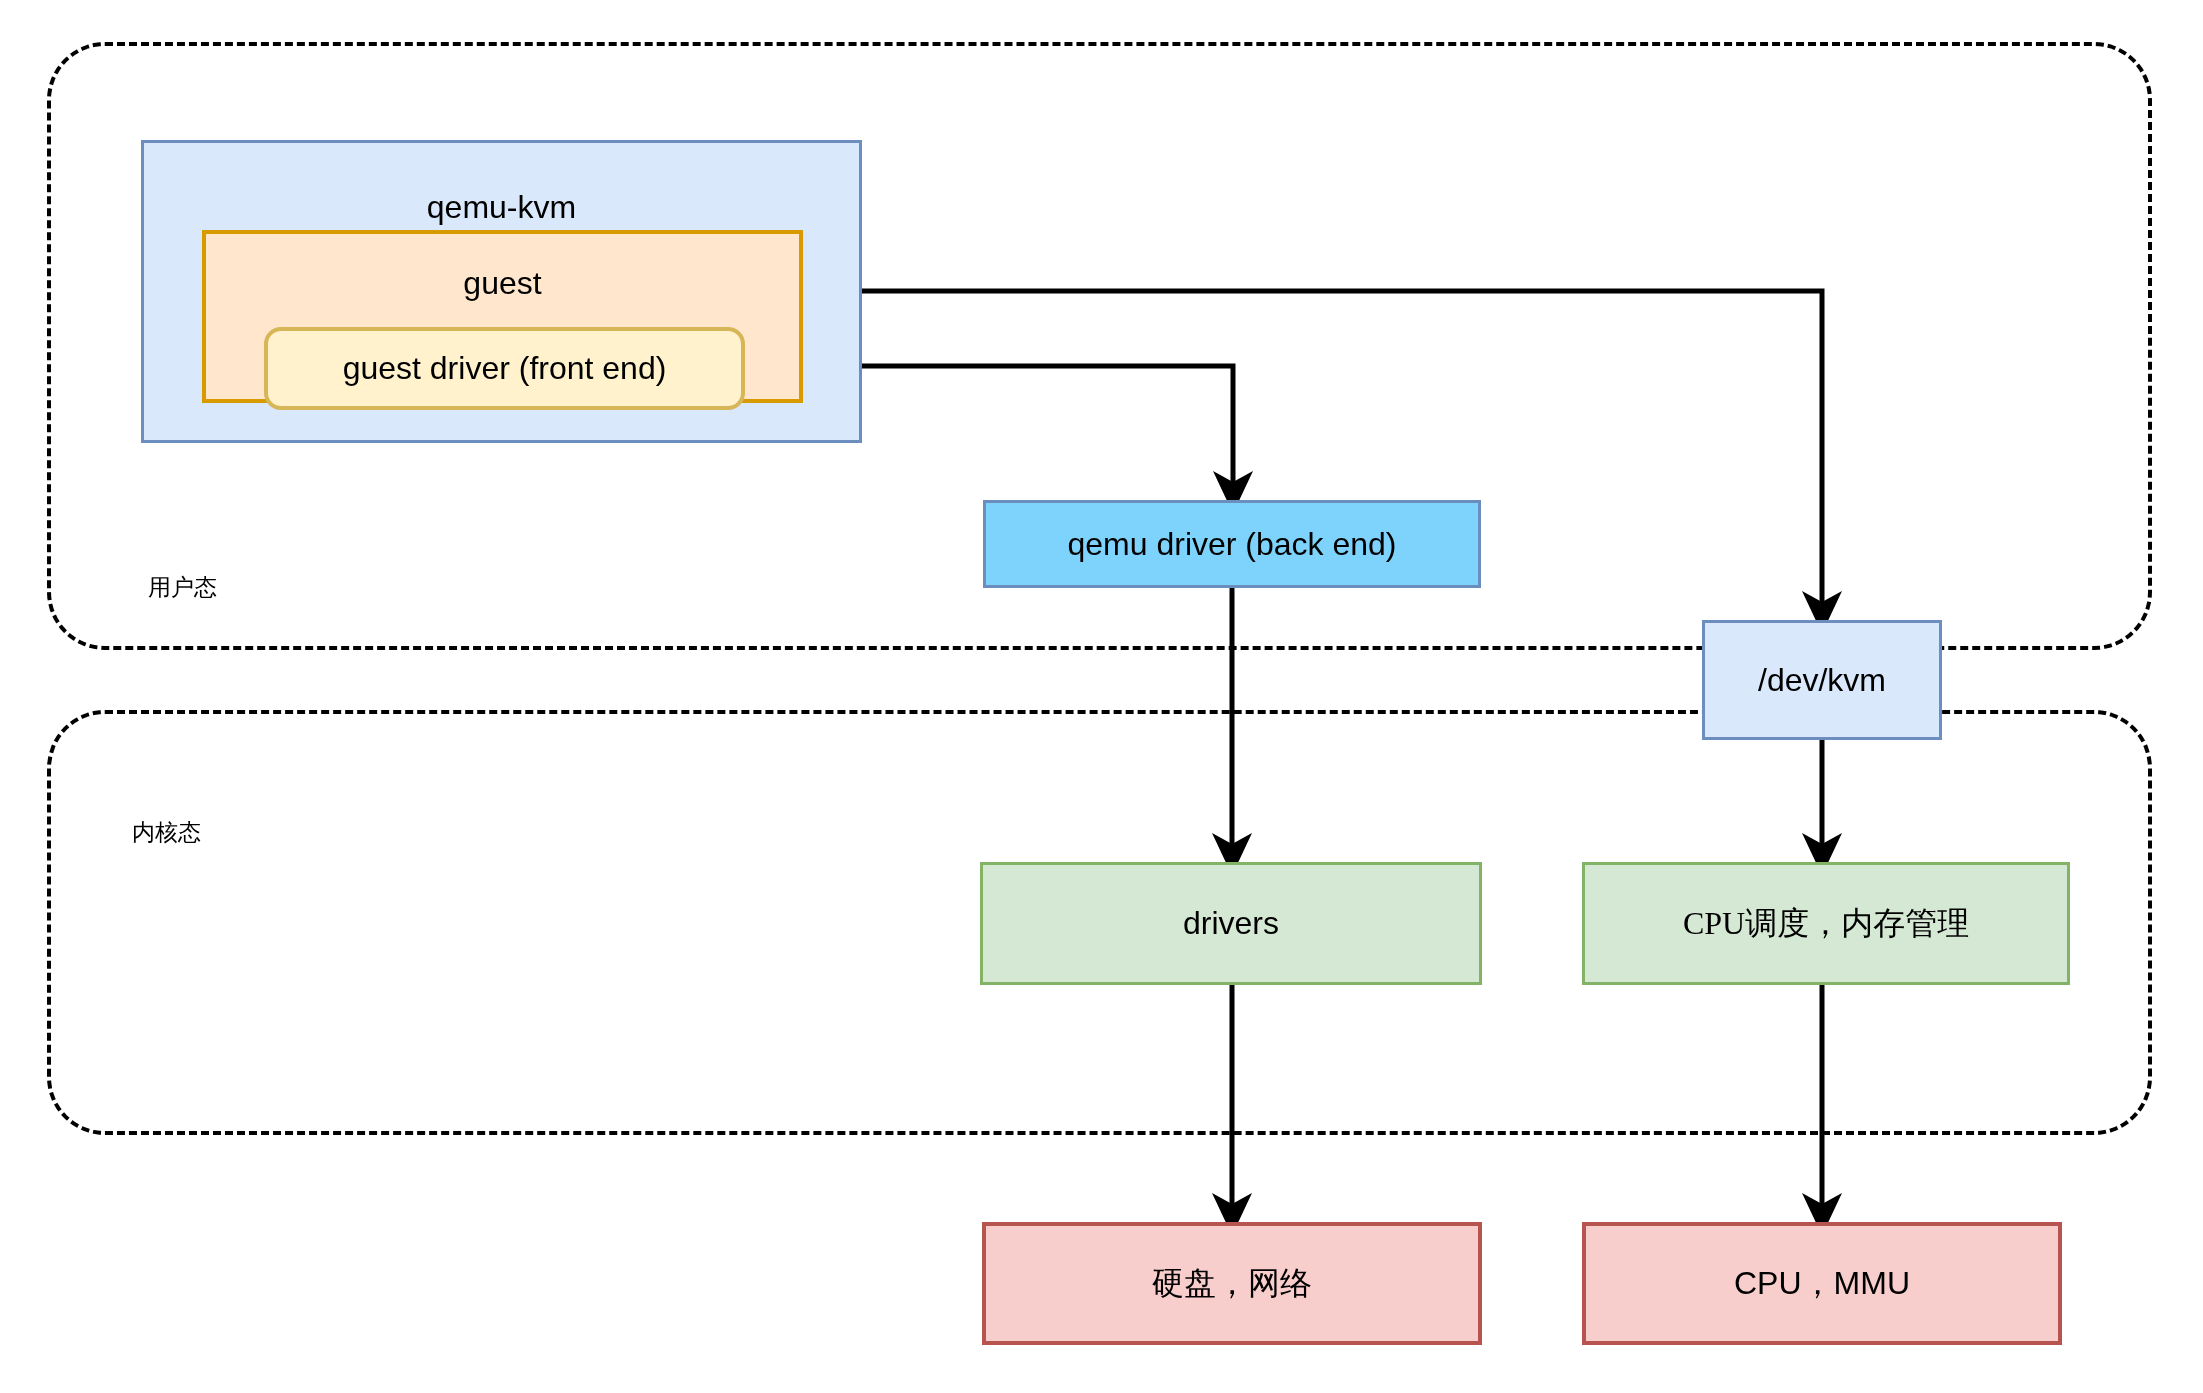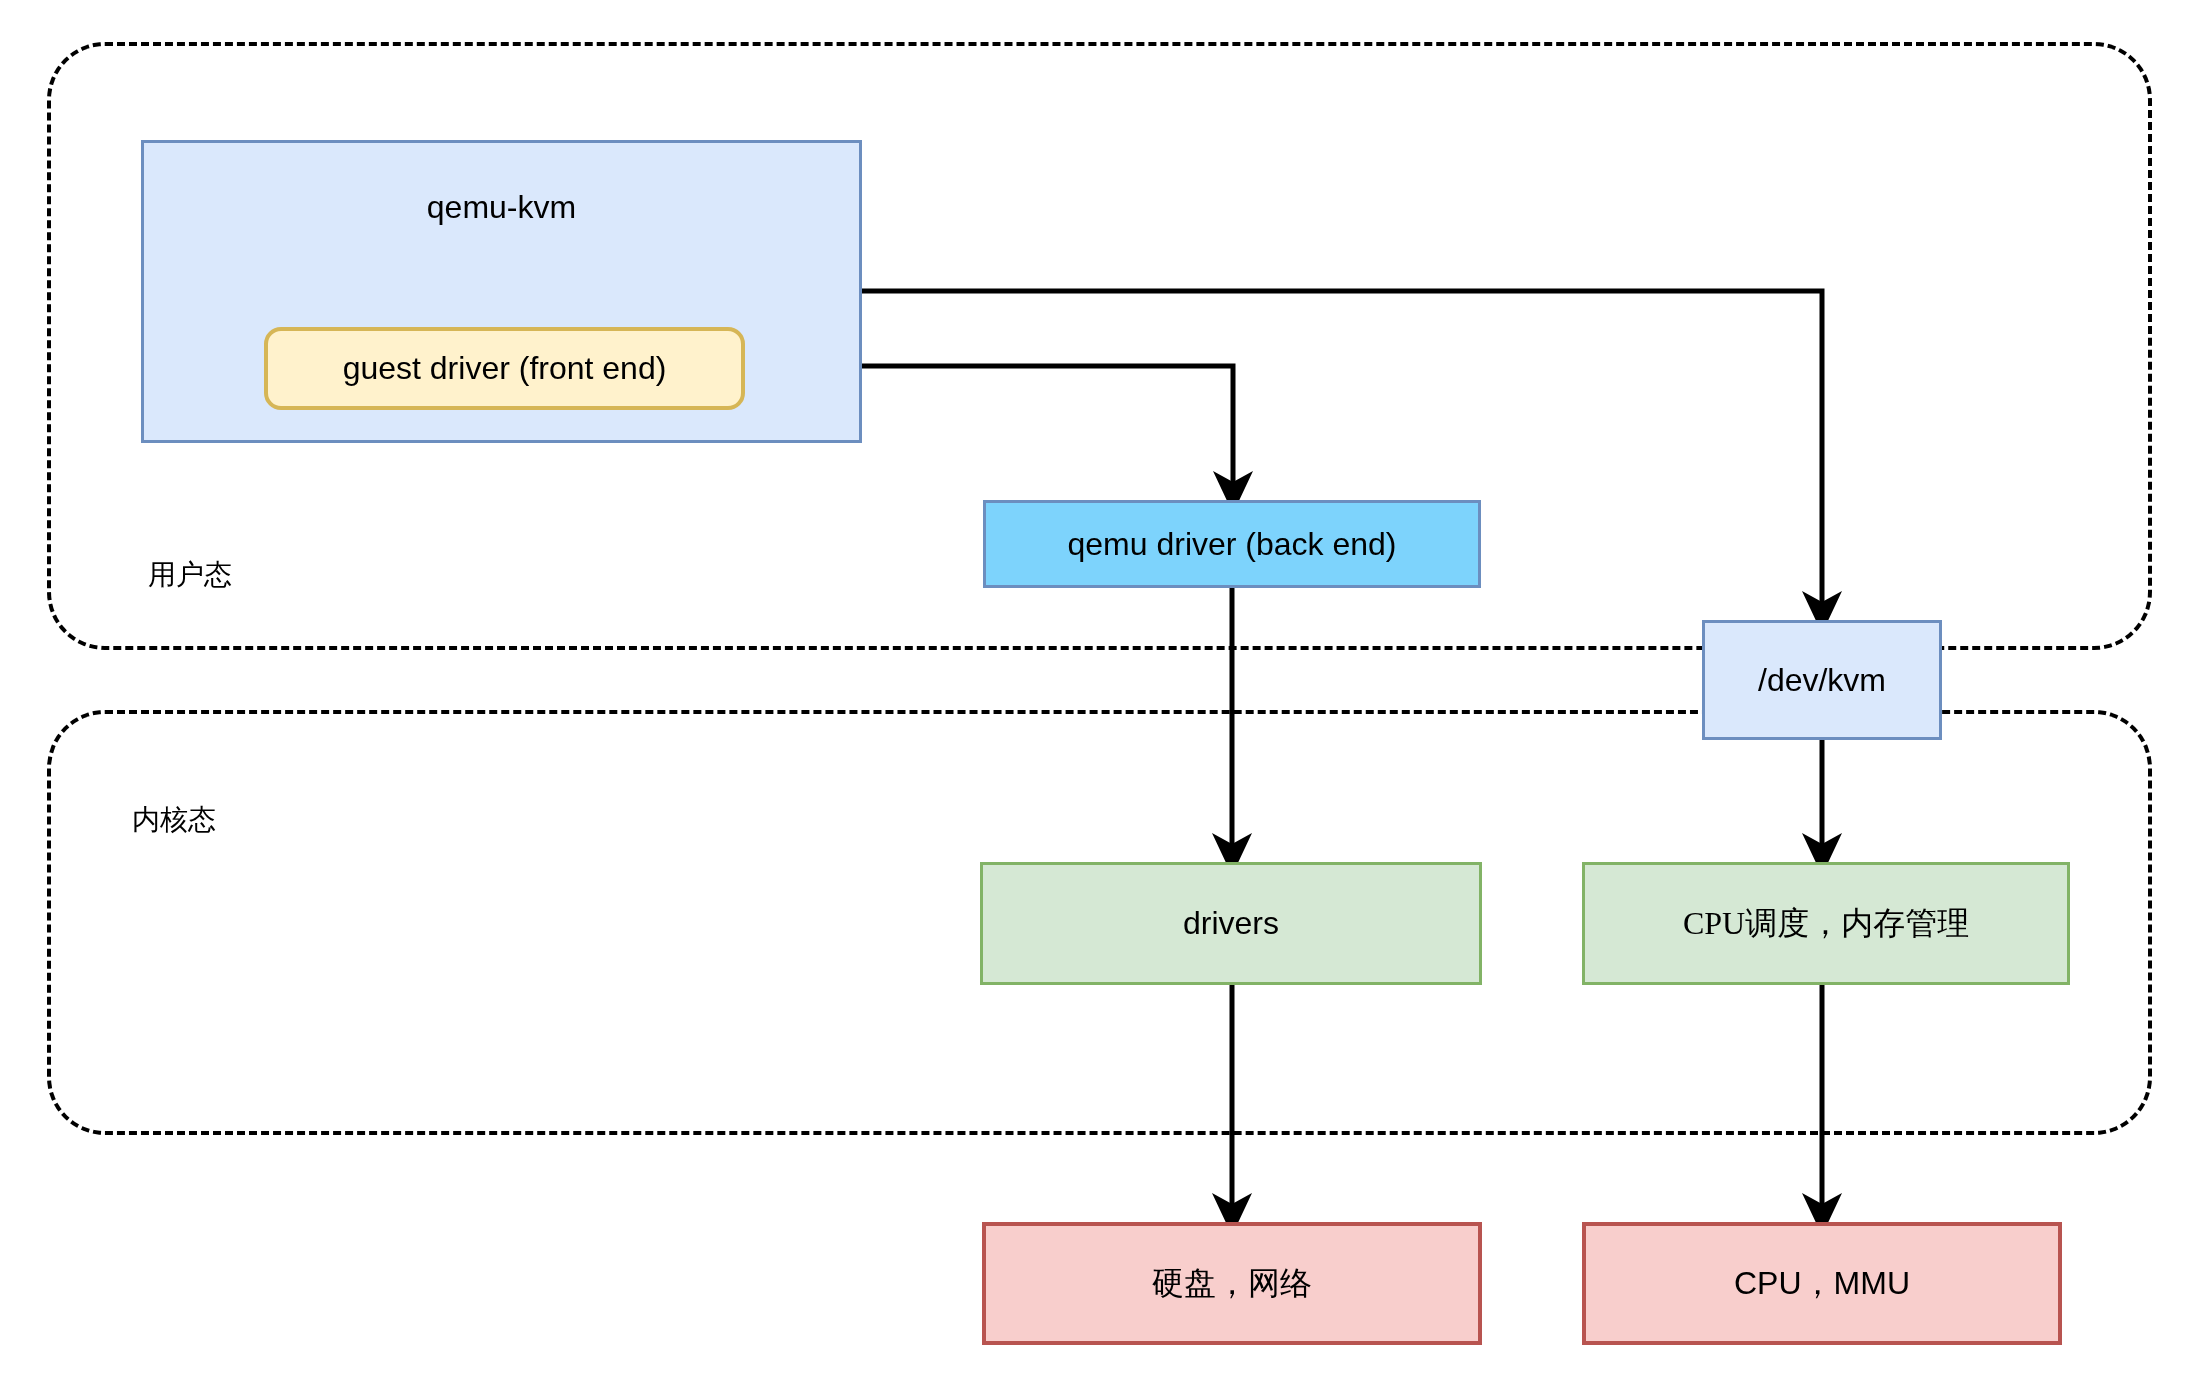--- a/index.html
+++ b/index.html
@@ -25,24 +25,25 @@
   }
   .zone {
     position: absolute;
     border: 4px dashed #000000;
     border-radius: 58px;
     box-sizing: border-box;
     background: transparent;
   }
   .zone-label {
     position: absolute;
-    font-size: 28px;
+    font-size: 23px;
     color: #000000;
     white-space: nowrap;
     font-family: Liberation Sans, sans-serif;
+    margin-top: 16px;
   }
   .node {
     position: absolute;
     box-sizing: border-box;
     display: flex;
     align-items: center;
     justify-content: center;
     font-size: 32px;
     color: #000000;
     text-align: center;
@@ -107,20 +108,23 @@
         <polyline points="1822,740 1822,854" fill="none" stroke="#000000" stroke-width="5" stroke-linejoin="miter" stroke-linecap="butt" marker-end="url(#arrowhead)"></polyline>
         <polyline points="1232,985 1232,1214" fill="none" stroke="#000000" stroke-width="5" stroke-linejoin="miter" stroke-linecap="butt" marker-end="url(#arrowhead)"></polyline>
         <polyline points="1822,985 1822,1214" fill="none" stroke="#000000" stroke-width="5" stroke-linejoin="miter" stroke-linecap="butt" marker-end="url(#arrowhead)"></polyline>
       </g>
   </svg>
 
   <div class="node n-blue node-top" style="left: 141px; top: 140px; width: 721px; height: 303px; background: rgb(218, 232, 252); border-color: rgb(108, 142, 191); align-items: flex-start; padding-top: 45px;">
     <span class="node-label">qemu-kvm</span>
   </div>
 
+  <div class="node n-orange node-top" style="left: 202px; top: 230px; width: 601px; height: 173px; background: rgb(255, 230, 204); border-color: rgb(215, 155, 0); align-items: flex-start; padding-top: 30px;">
+    <span class="node-label">guest</span>
+  </div>
 
   <div class="node n-yellow node-top" style="left: 264px; top: 327px; width: 481px; height: 83px; background: rgb(255, 242, 204); border-color: rgb(214, 182, 86); border-radius: 17px;">
     <span class="node-label">guest driver (front end)</span>
   </div>
 
   <div class="node n-blue" style="left: 983px; top: 500px; width: 498px; height: 88px; background: #7dd3fc; border-color: rgb(108, 142, 191);">
     <span class="node-label">qemu driver (back end)</span>
   </div>
 
   <div class="node n-blue node-top" style="left: 1702px; top: 620px; width: 240px; height: 120px; background: rgb(218, 232, 252); border-color: rgb(108, 142, 191);">

